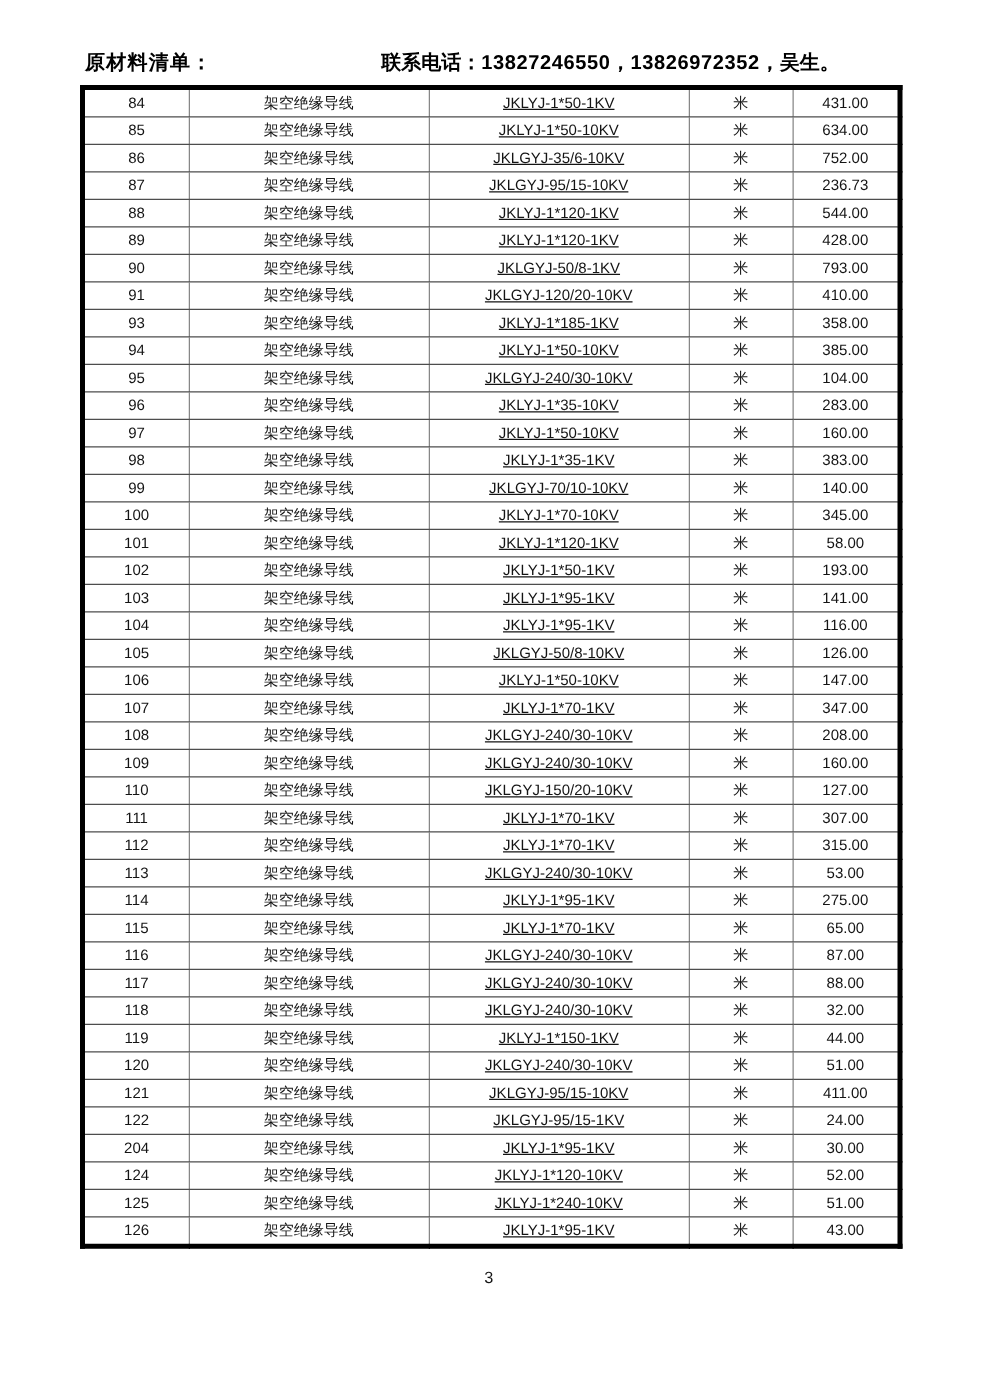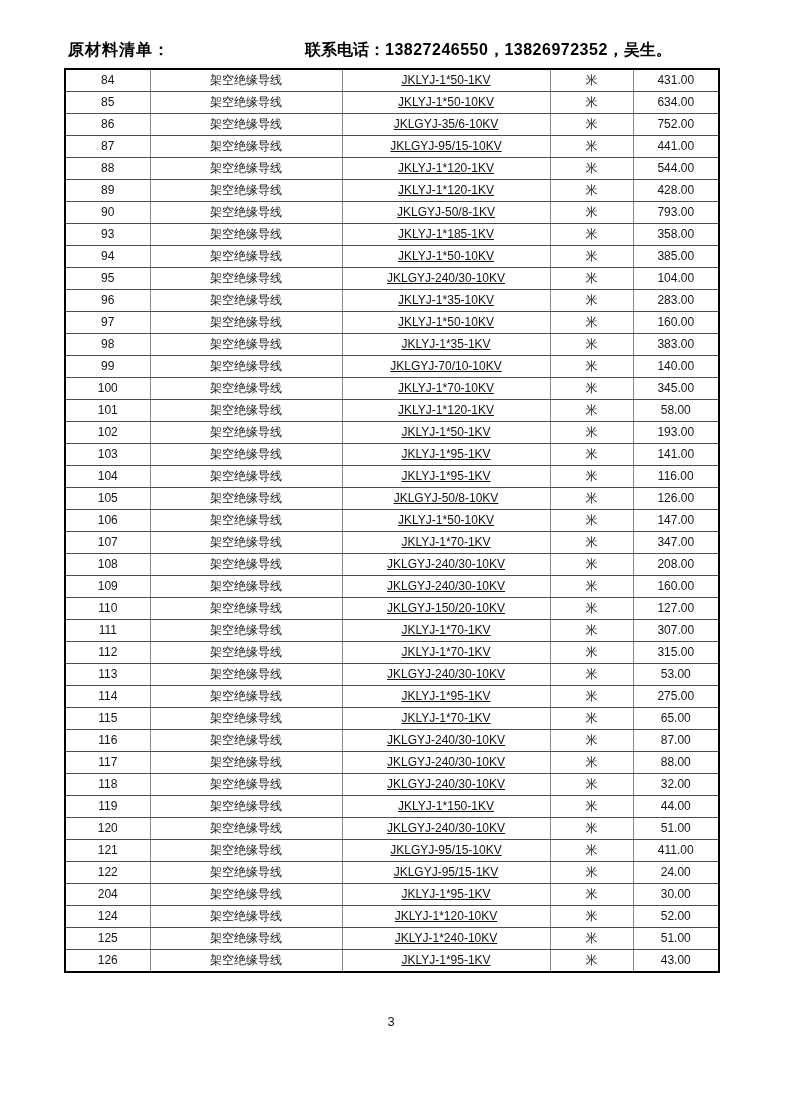--- a/index.html
+++ b/index.html
@@ -54,21 +54,21 @@
     border-right: 1px solid #878787;
     height: 21px;
     padding: 0 2px;
     font-size: 12px;
     line-height: 21px;
     text-align: center;
     white-space: nowrap;
     overflow: hidden;
     color: #141414;
   }
-  table.materials { border: 2px solid #000000; padding-left: 40px; }
+  table.materials { border: 4px solid #000000; padding-left: 40px; }
   td.c-no  { font-size: 13px; }
   td.c-name { font-size: 11.5px; }
   td.c-spec { font-size: 12px; text-decoration: underline; }
   td.c-unit { font-size: 12px; }
   td.c-qty {
     text-align: right;
     padding-right: 8px;
     font-size: 12px;
   }
   .footer {
@@ -121,21 +121,21 @@
       <td class="c-name">架空绝缘导线</td>
       <td class="c-spec">JKLGYJ-35/6-10KV</td>
       <td class="c-unit">米</td>
       <td class="c-qty">752.00</td>
     </tr>
         <tr>
       <td class="c-no">87</td>
       <td class="c-name">架空绝缘导线</td>
       <td class="c-spec">JKLGYJ-95/15-10KV</td>
       <td class="c-unit">米</td>
-      <td class="c-qty">441.00</td>
+      <td class="c-qty">236.73</td>
     </tr>
         <tr>
       <td class="c-no">88</td>
       <td class="c-name">架空绝缘导线</td>
       <td class="c-spec">JKLYJ-1*120-1KV</td>
       <td class="c-unit">米</td>
       <td class="c-qty">544.00</td>
     </tr>
         <tr>
       <td class="c-no">89</td>
@@ -143,20 +143,27 @@
       <td class="c-spec">JKLYJ-1*120-1KV</td>
       <td class="c-unit">米</td>
       <td class="c-qty">428.00</td>
     </tr>
         <tr>
       <td class="c-no">90</td>
       <td class="c-name">架空绝缘导线</td>
       <td class="c-spec">JKLGYJ-50/8-1KV</td>
       <td class="c-unit">米</td>
       <td class="c-qty">793.00</td>
+    </tr>
+        <tr>
+      <td class="c-no">91</td>
+      <td class="c-name">架空绝缘导线</td>
+      <td class="c-spec">JKLGYJ-120/20-10KV</td>
+      <td class="c-unit">米</td>
+      <td class="c-qty">410.00</td>
     </tr>
         <tr>
       <td class="c-no">93</td>
       <td class="c-name">架空绝缘导线</td>
       <td class="c-spec">JKLYJ-1*185-1KV</td>
       <td class="c-unit">米</td>
       <td class="c-qty">358.00</td>
     </tr>
         <tr>
       <td class="c-no">94</td>

